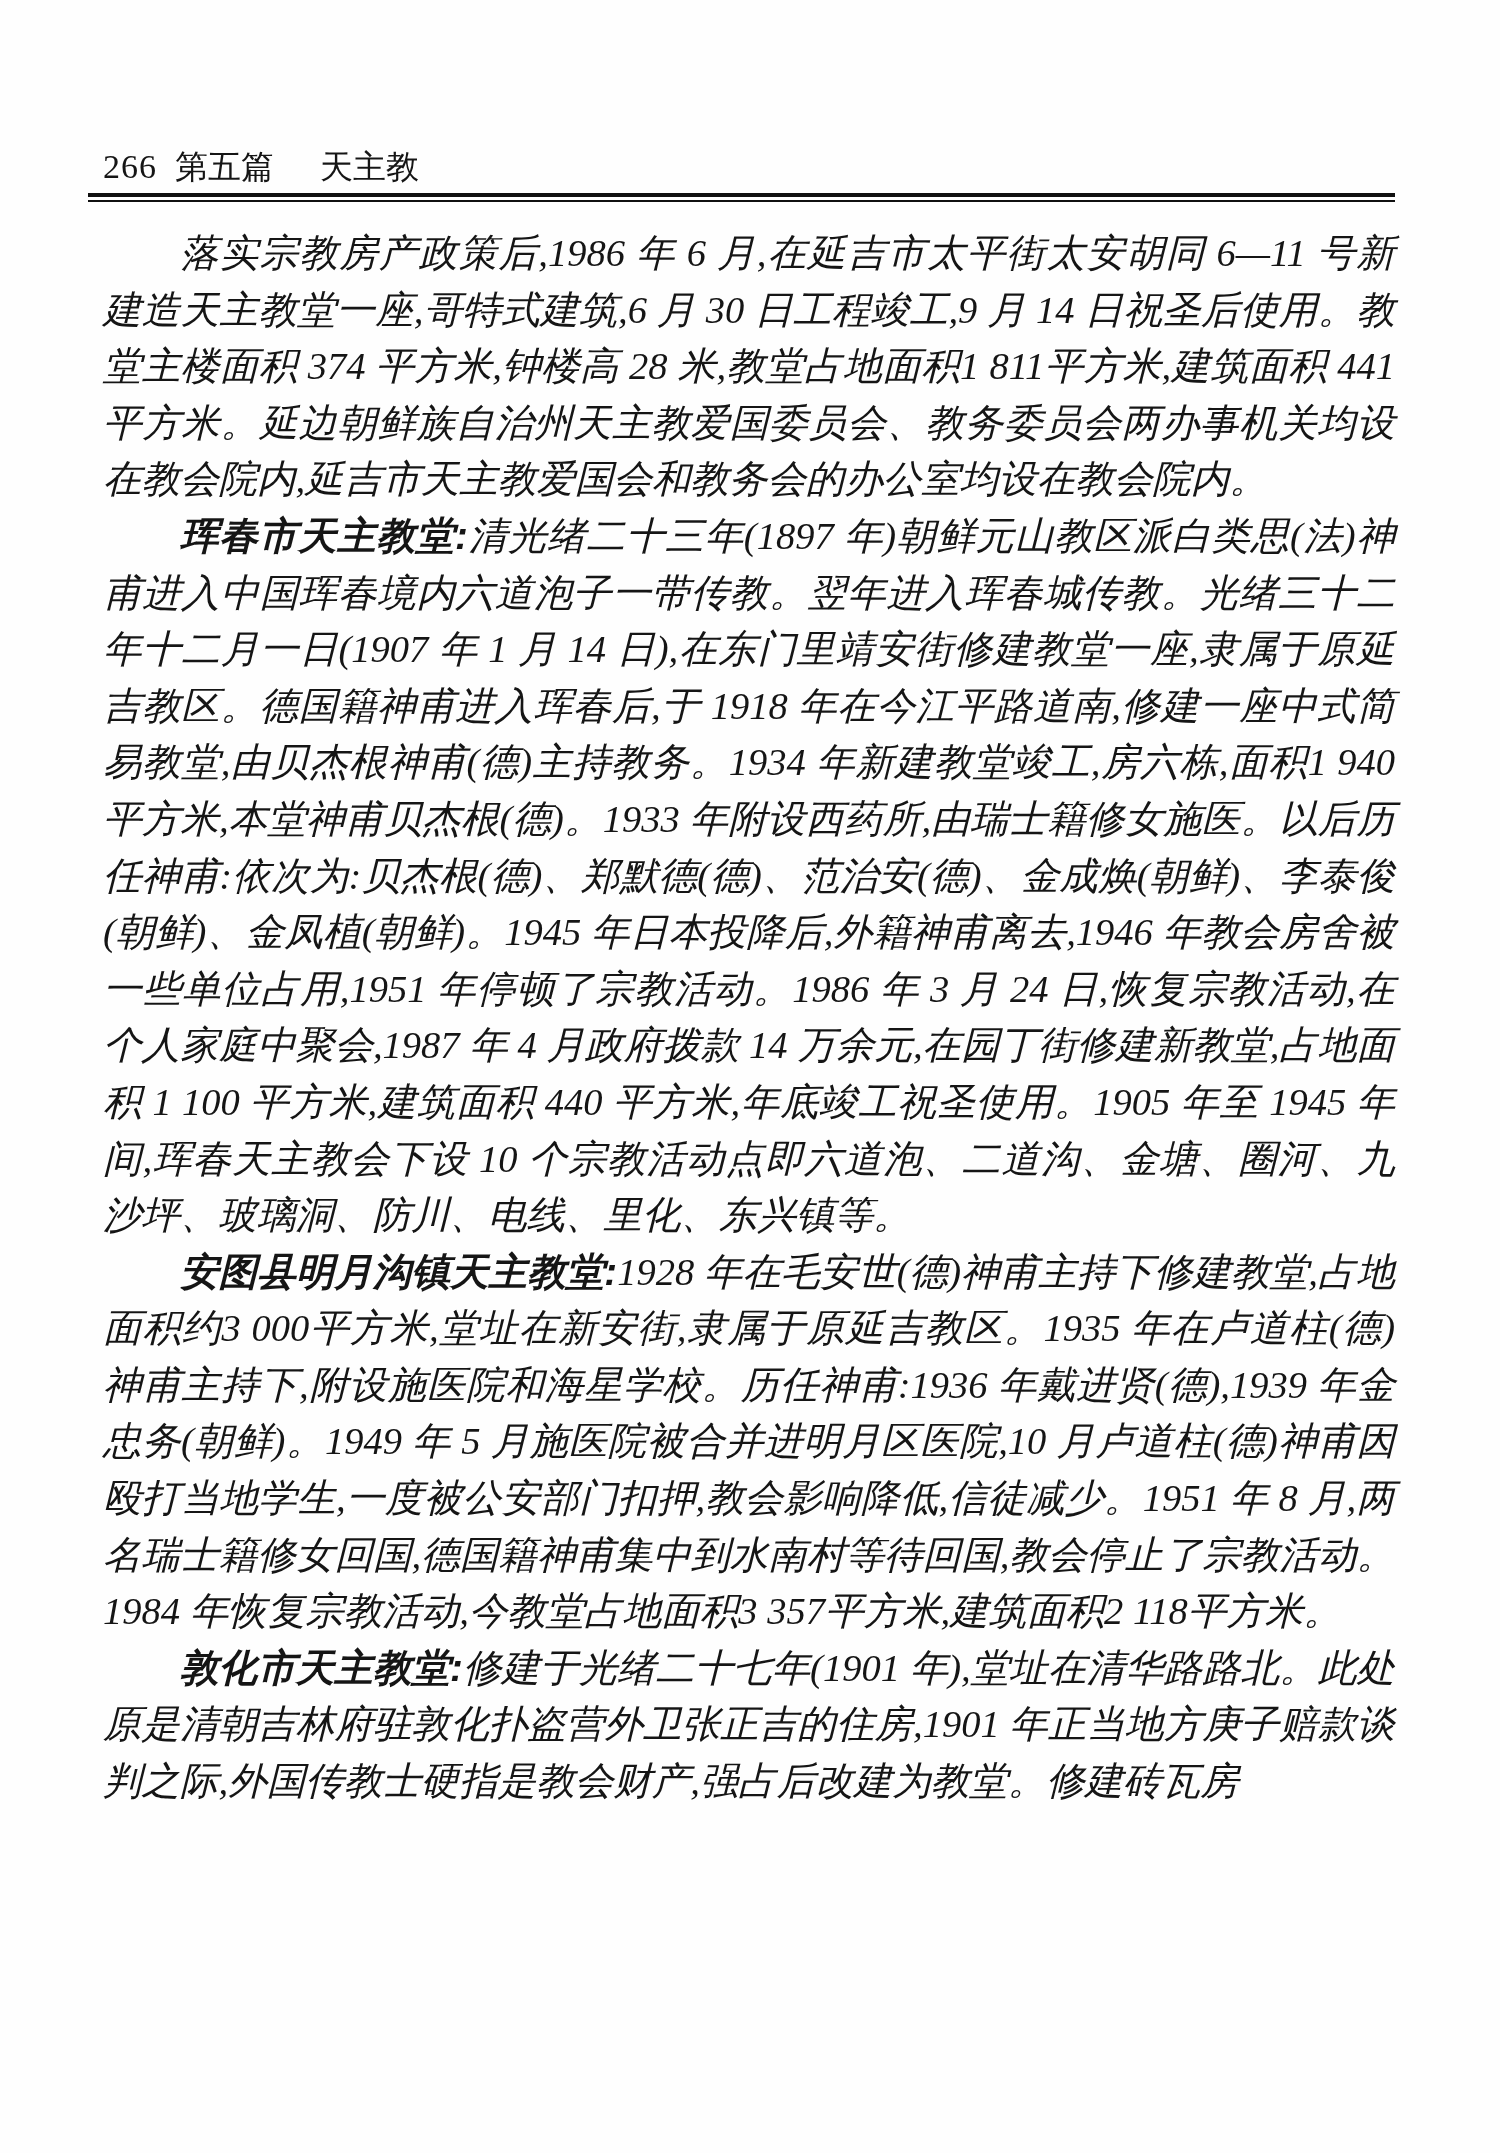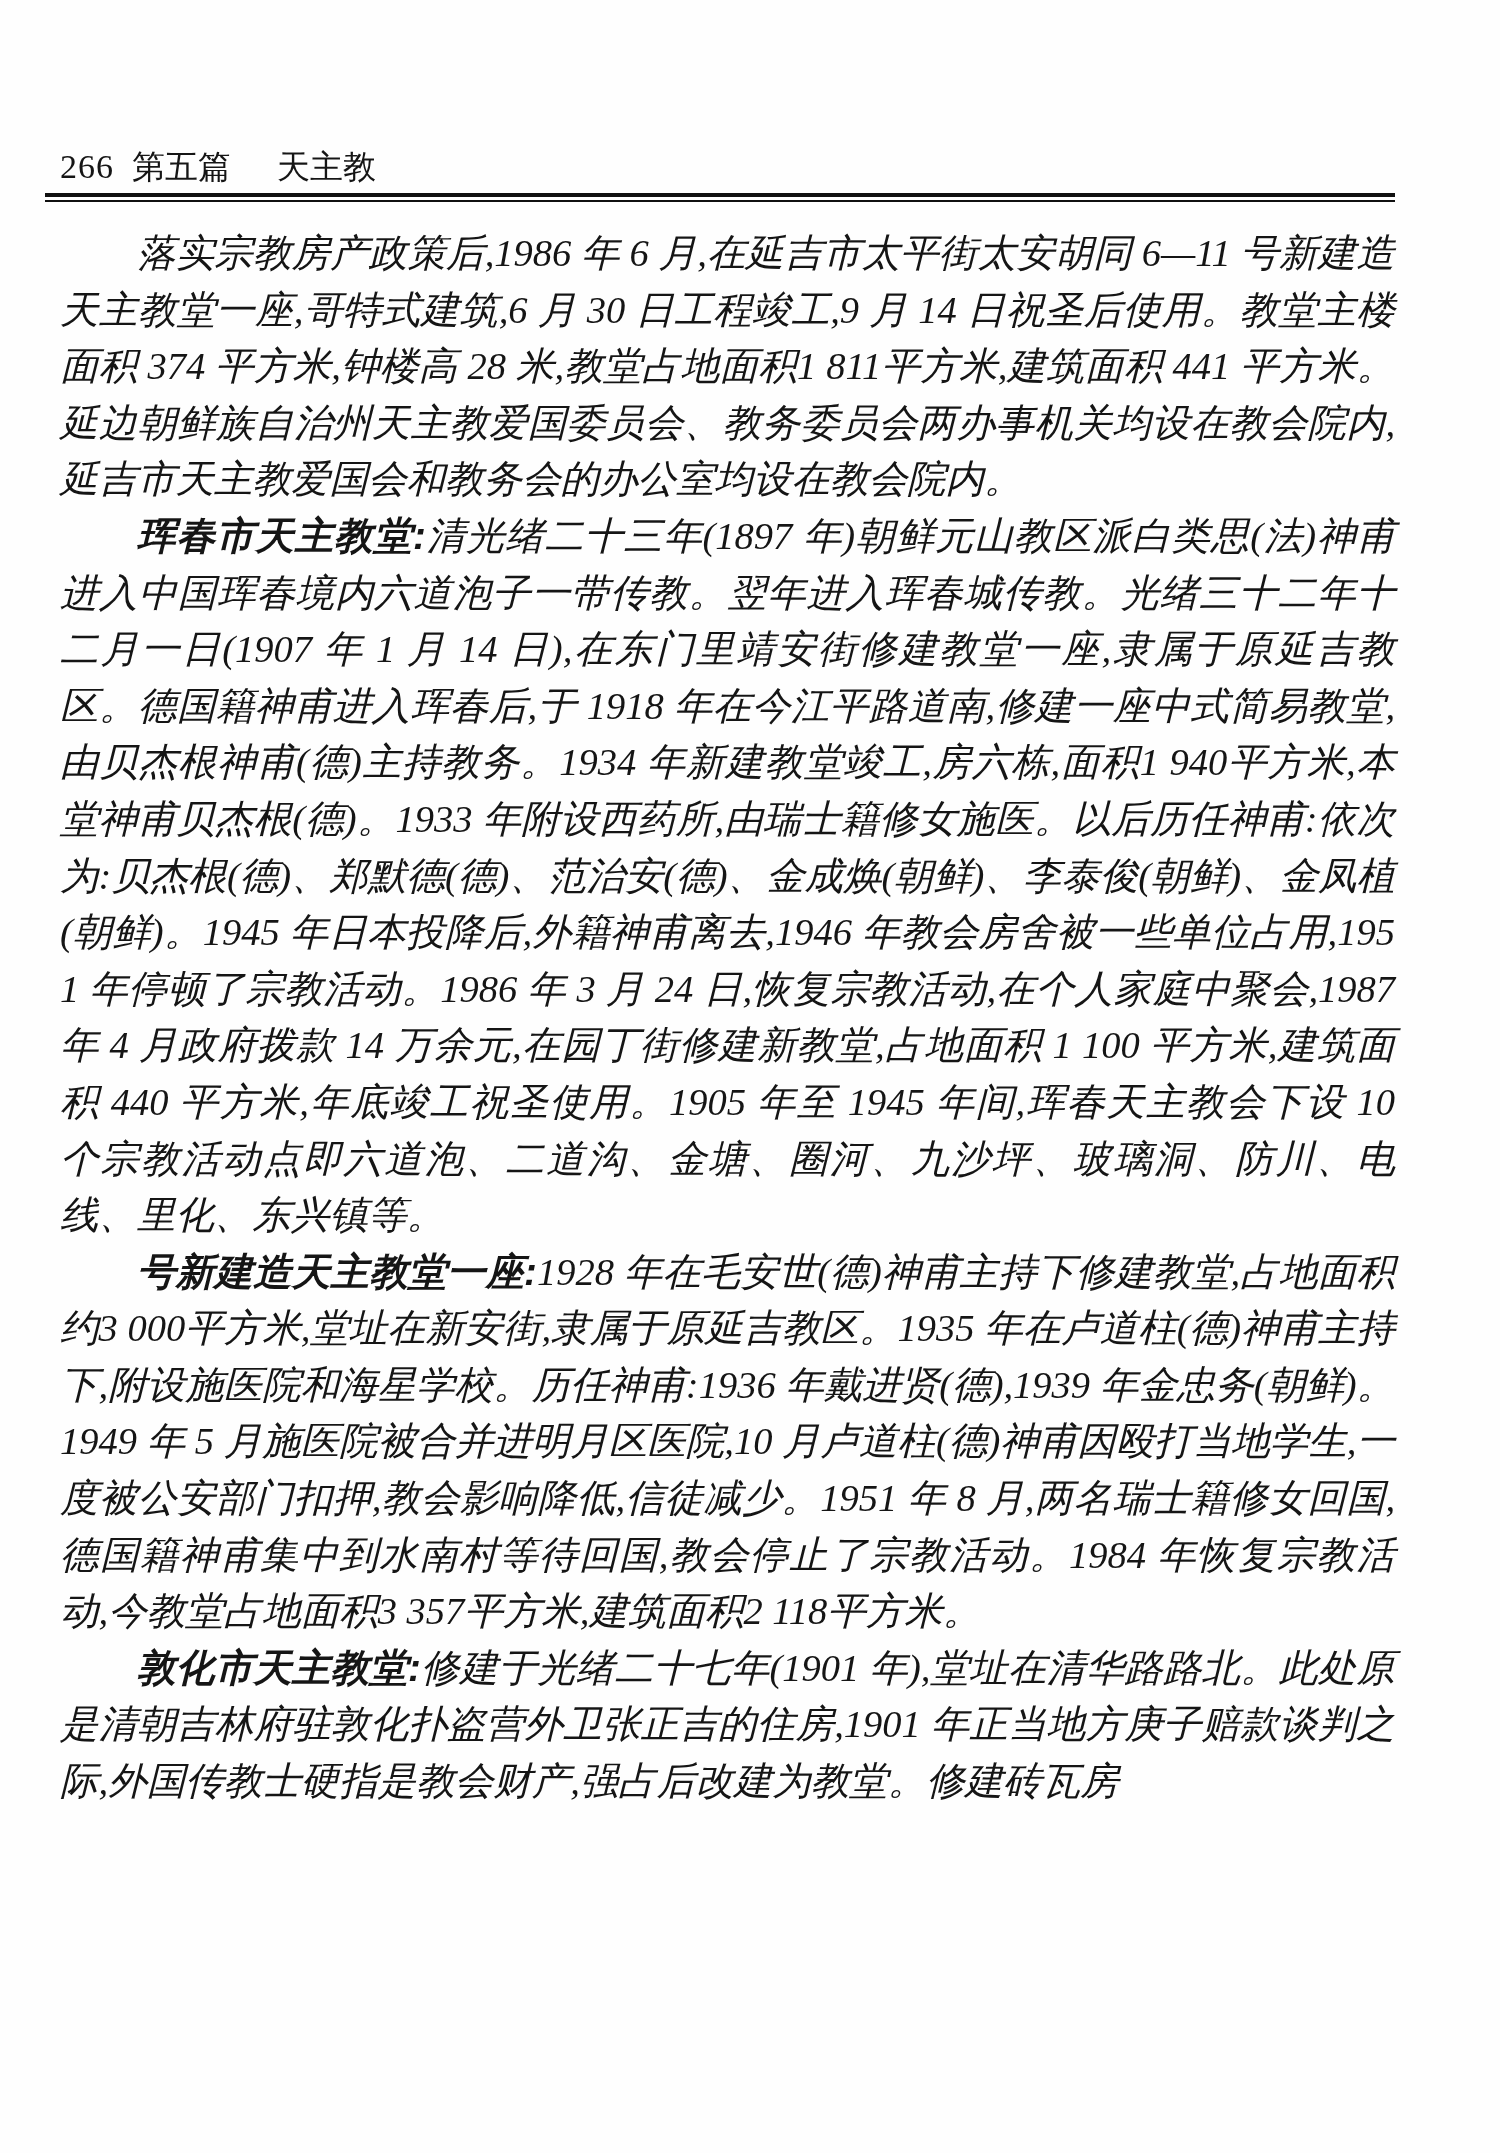--- a/index.html
+++ b/index.html
@@ -8,21 +8,21 @@
     background: #ffffff;
   }
   .page {
     position: relative;
     width: 1500px;
     height: 2153px;
     background: #fefefe;
     color: #151515;
     font-family: "Liberation Serif", serif;
     box-sizing: border-box;
-    padding: 145px 105px 0 60px;
+    padding: 145px 105px 0 103px;
     overflow: hidden;
   }
   .page-header {
     display: flex;
     align-items: baseline;
     font-family: "Liberation Sans", sans-serif;
     height: 38px;
   }
   .page-number {
     font-family: "Liberation Serif", serif;
@@ -72,16 +72,16 @@
 <div class="page">
   <header class="page-header">
     <span class="page-number">266</span>
     <span class="section-title">第五篇</span>
     <span class="chapter-title">天主教</span>
   </header>
   <div class="header-rule"></div>
   <main class="page-body">
       <p class="para"><span>落实宗教房产政策后,1986 年 6 月,在延吉市太平街太安胡同 6—11 号新建造天主教堂一座,哥特式建筑,6 月 30 日工程竣工,9 月 14 日祝圣后使用。教堂主楼面积 374 平方米,钟楼高 28 米,教堂占地面积1 811平方米,建筑面积 441 平方米。延边朝鲜族自治州天主教爱国委员会、教务委员会两办事机关均设在教会院内,延吉市天主教爱国会和教务会的办公室均设在教会院内。</span></p>
       <p class="para"><b class="lead">珲春市天主教堂:</b><span>清光绪二十三年(1897 年)朝鲜元山教区派白类思(法)神甫进入中国珲春境内六道泡子一带传教。翌年进入珲春城传教。光绪三十二年十二月一日(1907 年 1 月 14 日),在东门里靖安街修建教堂一座,隶属于原延吉教区。德国籍神甫进入珲春后,于 1918 年在今江平路道南,修建一座中式简易教堂,由贝杰根神甫(德)主持教务。1934 年新建教堂竣工,房六栋,面积1 940平方米,本堂神甫贝杰根(德)。1933 年附设西药所,由瑞士籍修女施医。以后历任神甫:依次为:贝杰根(德)、郑默德(德)、范治安(德)、金成焕(朝鲜)、李泰俊(朝鲜)、金凤植(朝鲜)。1945 年日本投降后,外籍神甫离去,1946 年教会房舍被一些单位占用,1951 年停顿了宗教活动。1986 年 3 月 24 日,恢复宗教活动,在个人家庭中聚会,1987 年 4 月政府拨款 14 万余元,在园丁街修建新教堂,占地面积 1 100 平方米,建筑面积 440 平方米,年底竣工祝圣使用。1905 年至 1945 年间,珲春天主教会下设 10 个宗教活动点即六道泡、二道沟、金塘、圈河、九沙坪、玻璃洞、防川、电线、里化、东兴镇等。</span></p>
-      <p class="para"><b class="lead">号新建造天主教堂一座:</b><span>1928 年在毛安世(德)神甫主持下修建教堂,占地面积约3 000平方米,堂址在新安街,隶属于原延吉教区。1935 年在卢道柱(德)神甫主持下,附设施医院和海星学校。历任神甫:1936 年戴进贤(德),1939 年金忠务(朝鲜)。1949 年 5 月施医院被合并进明月区医院,10 月卢道柱(德)神甫因殴打当地学生,一度被公安部门扣押,教会影响降低,信徒减少。1951 年 8 月,两名瑞士籍修女回国,德国籍神甫集中到水南村等待回国,教会停止了宗教活动。1984 年恢复宗教活动,今教堂占地面积3 357平方米,建筑面积2 118平方米。</span></p>
+      <p class="para"><b class="lead">安图县明月沟镇天主教堂:</b><span>1928 年在毛安世(德)神甫主持下修建教堂,占地面积约3 000平方米,堂址在新安街,隶属于原延吉教区。1935 年在卢道柱(德)神甫主持下,附设施医院和海星学校。历任神甫:1936 年戴进贤(德),1939 年金忠务(朝鲜)。1949 年 5 月施医院被合并进明月区医院,10 月卢道柱(德)神甫因殴打当地学生,一度被公安部门扣押,教会影响降低,信徒减少。1951 年 8 月,两名瑞士籍修女回国,德国籍神甫集中到水南村等待回国,教会停止了宗教活动。1984 年恢复宗教活动,今教堂占地面积3 357平方米,建筑面积2 118平方米。</span></p>
       <p class="para"><b class="lead">敦化市天主教堂:</b><span>修建于光绪二十七年(1901 年),堂址在清华路路北。此处原是清朝吉林府驻敦化扑盗营外卫张正吉的住房,1901 年正当地方庚子赔款谈判之际,外国传教士硬指是教会财产,强占后改建为教堂。修建砖瓦房</span></p>
     </main>
 </div>
 
 </body></html>

